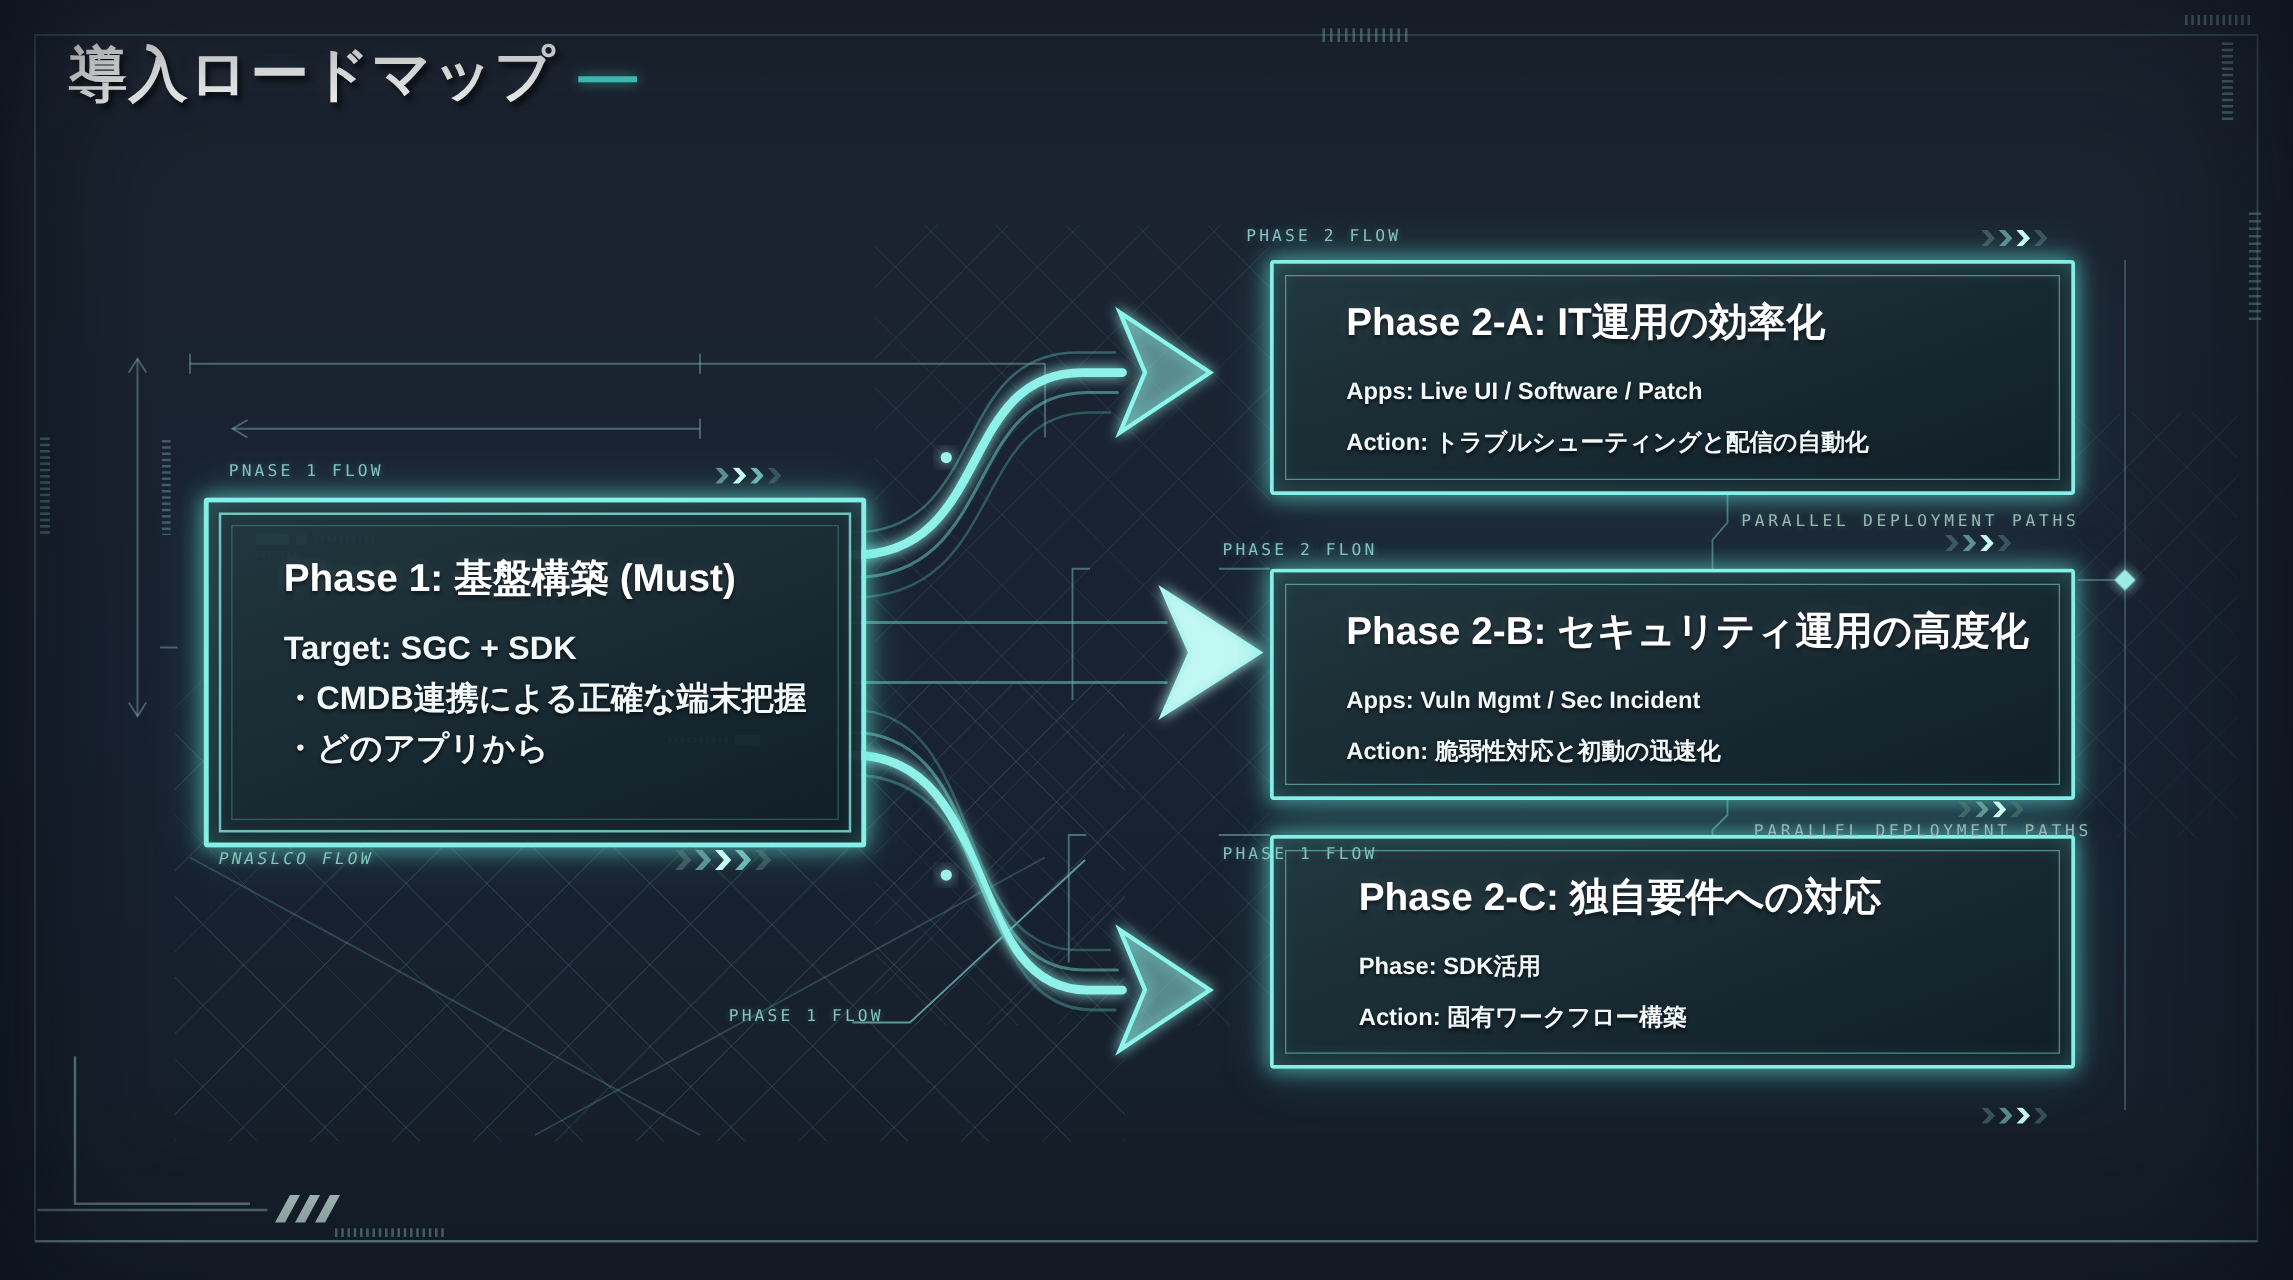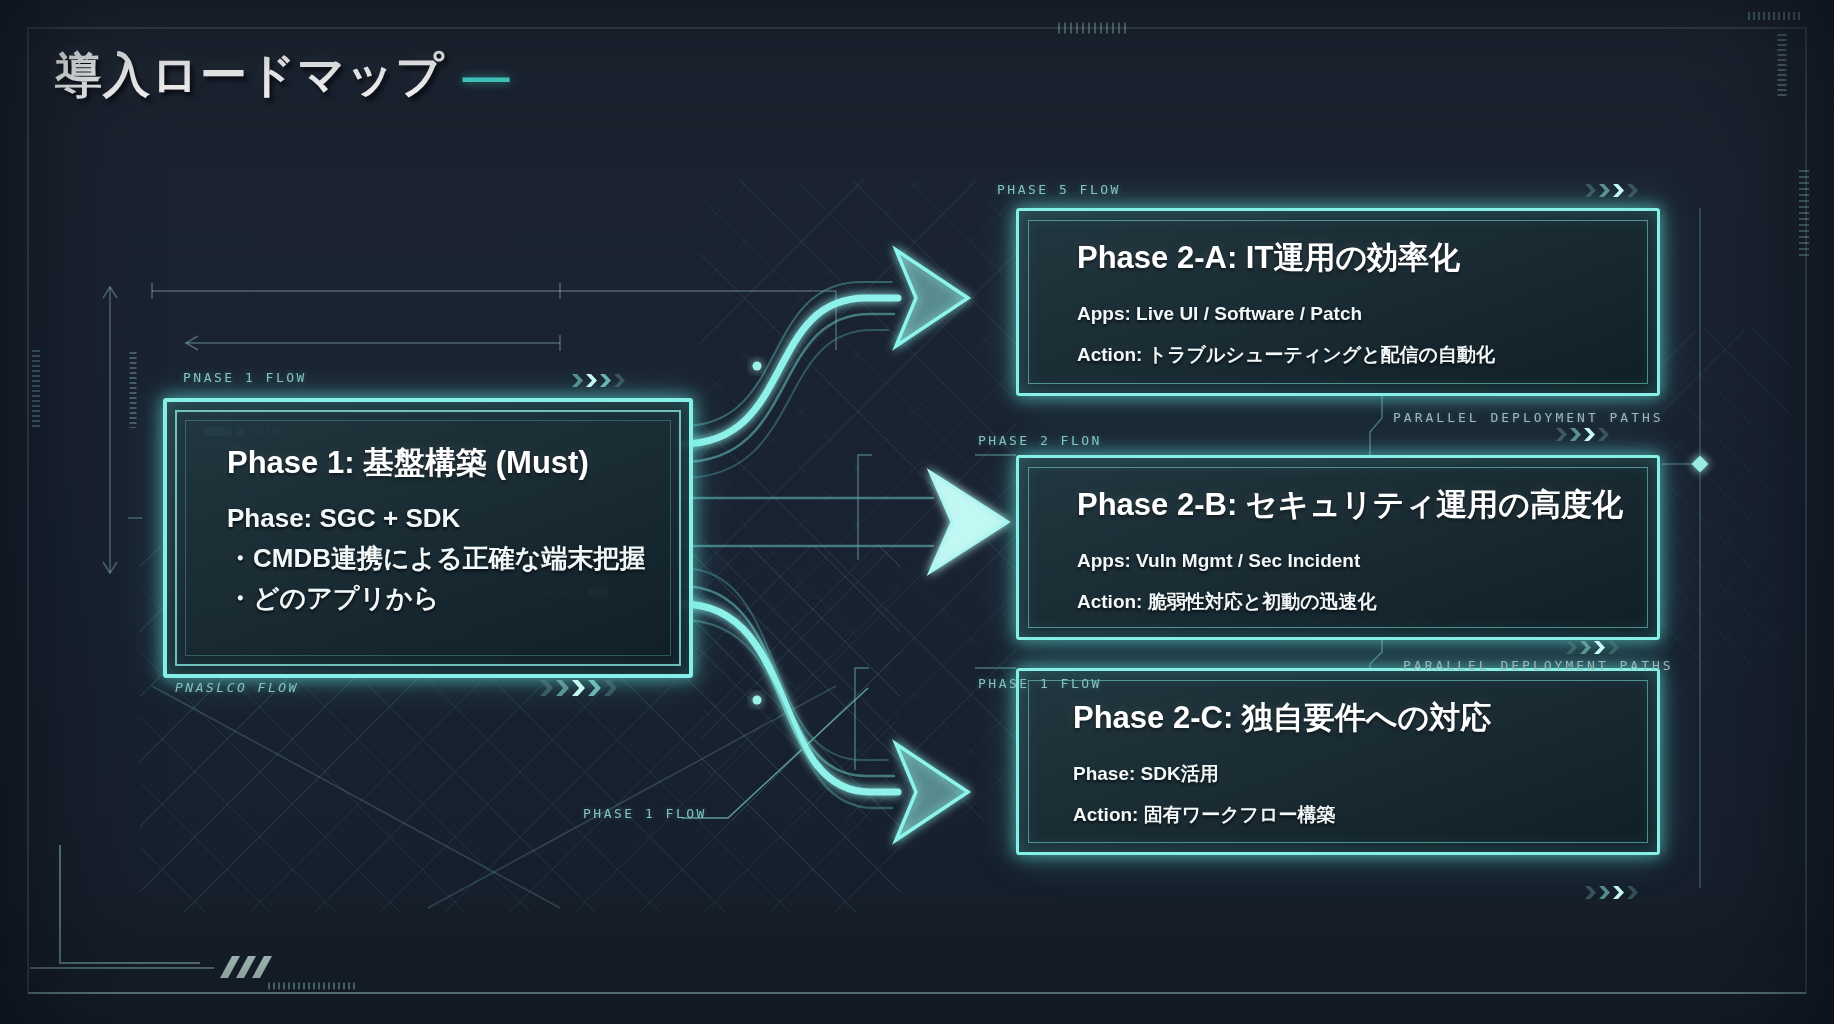--- a/index.html
+++ b/index.html
@@ -18,38 +18,38 @@
       repeating-linear-gradient(-45deg,rgba(120,210,205,.11) 0 1px,transparent 1px 46px);}
   .hatch2{left:700px;top:180px;width:316px;height:640px;
     background:
       repeating-linear-gradient(45deg,rgba(120,210,205,.07) 0 1px,transparent 1px 40px),
       repeating-linear-gradient(-45deg,rgba(120,210,205,.07) 0 1px,transparent 1px 40px);}
   .hatch3{left:1660px;top:330px;width:130px;height:340px;
     background:
       repeating-linear-gradient(45deg,rgba(120,210,205,.06) 0 1px,transparent 1px 34px),
       repeating-linear-gradient(-45deg,rgba(120,210,205,.06) 0 1px,transparent 1px 34px);}
   
-  .title{position:absolute;left:55px;top:44px;display:flex;align-items:center;gap:18px;
+  .title{position:absolute;left:55px;top:28px;display:flex;align-items:center;gap:18px;
     font-size:47px;font-weight:800;color:#fff;letter-spacing:1px;white-space:nowrap;
     text-shadow:3px 4px 5px rgba(4,8,12,.9),0 0 18px rgba(255,255,255,.10);}
   .title .sep{color:#46d6cc;font-weight:800;text-shadow:0 0 10px rgba(70,214,204,.7);}
   
   .gbox{position:absolute;border:4px solid #86f0e8;border-radius:3px;box-sizing:border-box;
     background:linear-gradient(160deg,rgba(34,56,64,.95),rgba(16,30,38,.95));
     box-shadow:0 0 16px 2px rgba(100,235,225,.55),0 0 44px rgba(100,235,225,.22),
                inset 0 0 20px rgba(100,235,225,.22);}
   .gbox::before{content:"";position:absolute;inset:8px;border:2px solid rgba(140,240,232,.75);pointer-events:none;}
   .gbox::after{content:"";position:absolute;inset:18px;border:1px solid rgba(120,220,212,.30);pointer-events:none;}
   .gbox2{border-width:3px;}
   .gbox2::before{inset:9px;border-width:1px;border-color:rgba(120,225,215,.55);}
   .gbox2::after{display:none;}
   #box-p1{left:163px;top:398px;width:530px;height:280px;padding:40px 22px 0 60px;}
   #box-p2a{left:1016px;top:208px;width:644px;height:188px;padding:26px 4px 0 58px;}
   #box-p2b{left:1016px;top:455px;width:644px;height:185px;padding:26px 20px 0 58px;}
-  #box-p2c{left:1016px;top:668px;width:644px;height:187px;padding:26px 20px 0 54px;}
+  #box-p2c{left:1016px;top:668px;width:644px;height:187px;padding:26px 20px 0 68px;}
   .gbox h2{margin:0 0 14px 0;font-size:31px;line-height:42px;font-weight:800;color:#fff;
     text-shadow:0 2px 4px rgba(4,8,12,.8),0 0 10px rgba(255,255,255,.15);white-space:nowrap;}
   .gbox .ln{font-size:19px;line-height:41px;font-weight:700;color:#f2f7f7;white-space:nowrap;
     text-shadow:0 2px 3px rgba(4,8,12,.8);}
   #box-p1 h2{font-size:31px;}
   #box-p1 .ln{font-size:26px;line-height:40px;}
   
   .flow-label{position:absolute;font-family:"DejaVu Sans Mono","Liberation Mono",monospace;
     font-size:13px;letter-spacing:2.5px;color:#84c4be;white-space:nowrap;
     text-shadow:0 0 6px rgba(100,200,195,.35);}
@@ -180,21 +180,21 @@
     </g>
   </svg>
 
   <div class="title">
     <span>導入ロードマップ</span>
     <span class="sep">—</span>
   </div>
 
   <div class="gbox" id="box-p1">
     <h2>Phase 1: 基盤構築 (Must)</h2>
-    <div class="ln">Phase: SGC + SDK</div>
+    <div class="ln">Target: SGC + SDK</div>
     <div class="ln">・CMDB連携による正確な端末把握</div>
     <div class="ln">・どのアプリから</div>
   </div>
 
   <div class="gbox gbox2" id="box-p2a">
     <h2>Phase 2-A: IT運用の効率化</h2>
     <div class="ln">Apps: Live UI / Software / Patch</div>
     <div class="ln">Action: トラブルシューティングと配信の自動化</div>
   </div>
 
@@ -205,21 +205,21 @@
   </div>
 
   <div class="gbox gbox2" id="box-p2c">
     <h2>Phase 2-C: 独自要件への対応</h2>
     <div class="ln">Phase: SDK活用</div>
     <div class="ln">Action: 固有ワークフロー構築</div>
   </div>
 
   <div class="flow-label" style="left:183px;top:370px;">PNASE 1 FLOW</div>
   <div class="flow-label" style="left:175px;top:680px;font-style:italic;">PNASLCO FLOW</div>
-  <div class="flow-label" style="left:997px;top:182px;">PHASE 5 FLOW</div>
+  <div class="flow-label" style="left:997px;top:182px;">PHASE 2 FLOW</div>
   <div class="flow-label" style="left:978px;top:433px;">PHASE 2 FLON</div>
   <div class="flow-label" style="left:978px;top:676px;">PHASE 1 FLOW</div>
   <div class="parallel-label" style="left:1393px;top:410px;">PARALLEL DEPLOYMENT PATHS</div>
   <div class="parallel-label" style="left:1403px;top:658px;">PARALLEL DEPLOYMENT PATHS</div>
   <div class="flow-label" style="left:583px;top:806px;">PHASE 1 FLOW</div>
 
   <div class="chevs sm" style="left:572px;top:374px;">
     <i class="chev c2"></i>
       <i class="chev c3"></i>
       <i class="chev c4"></i>

